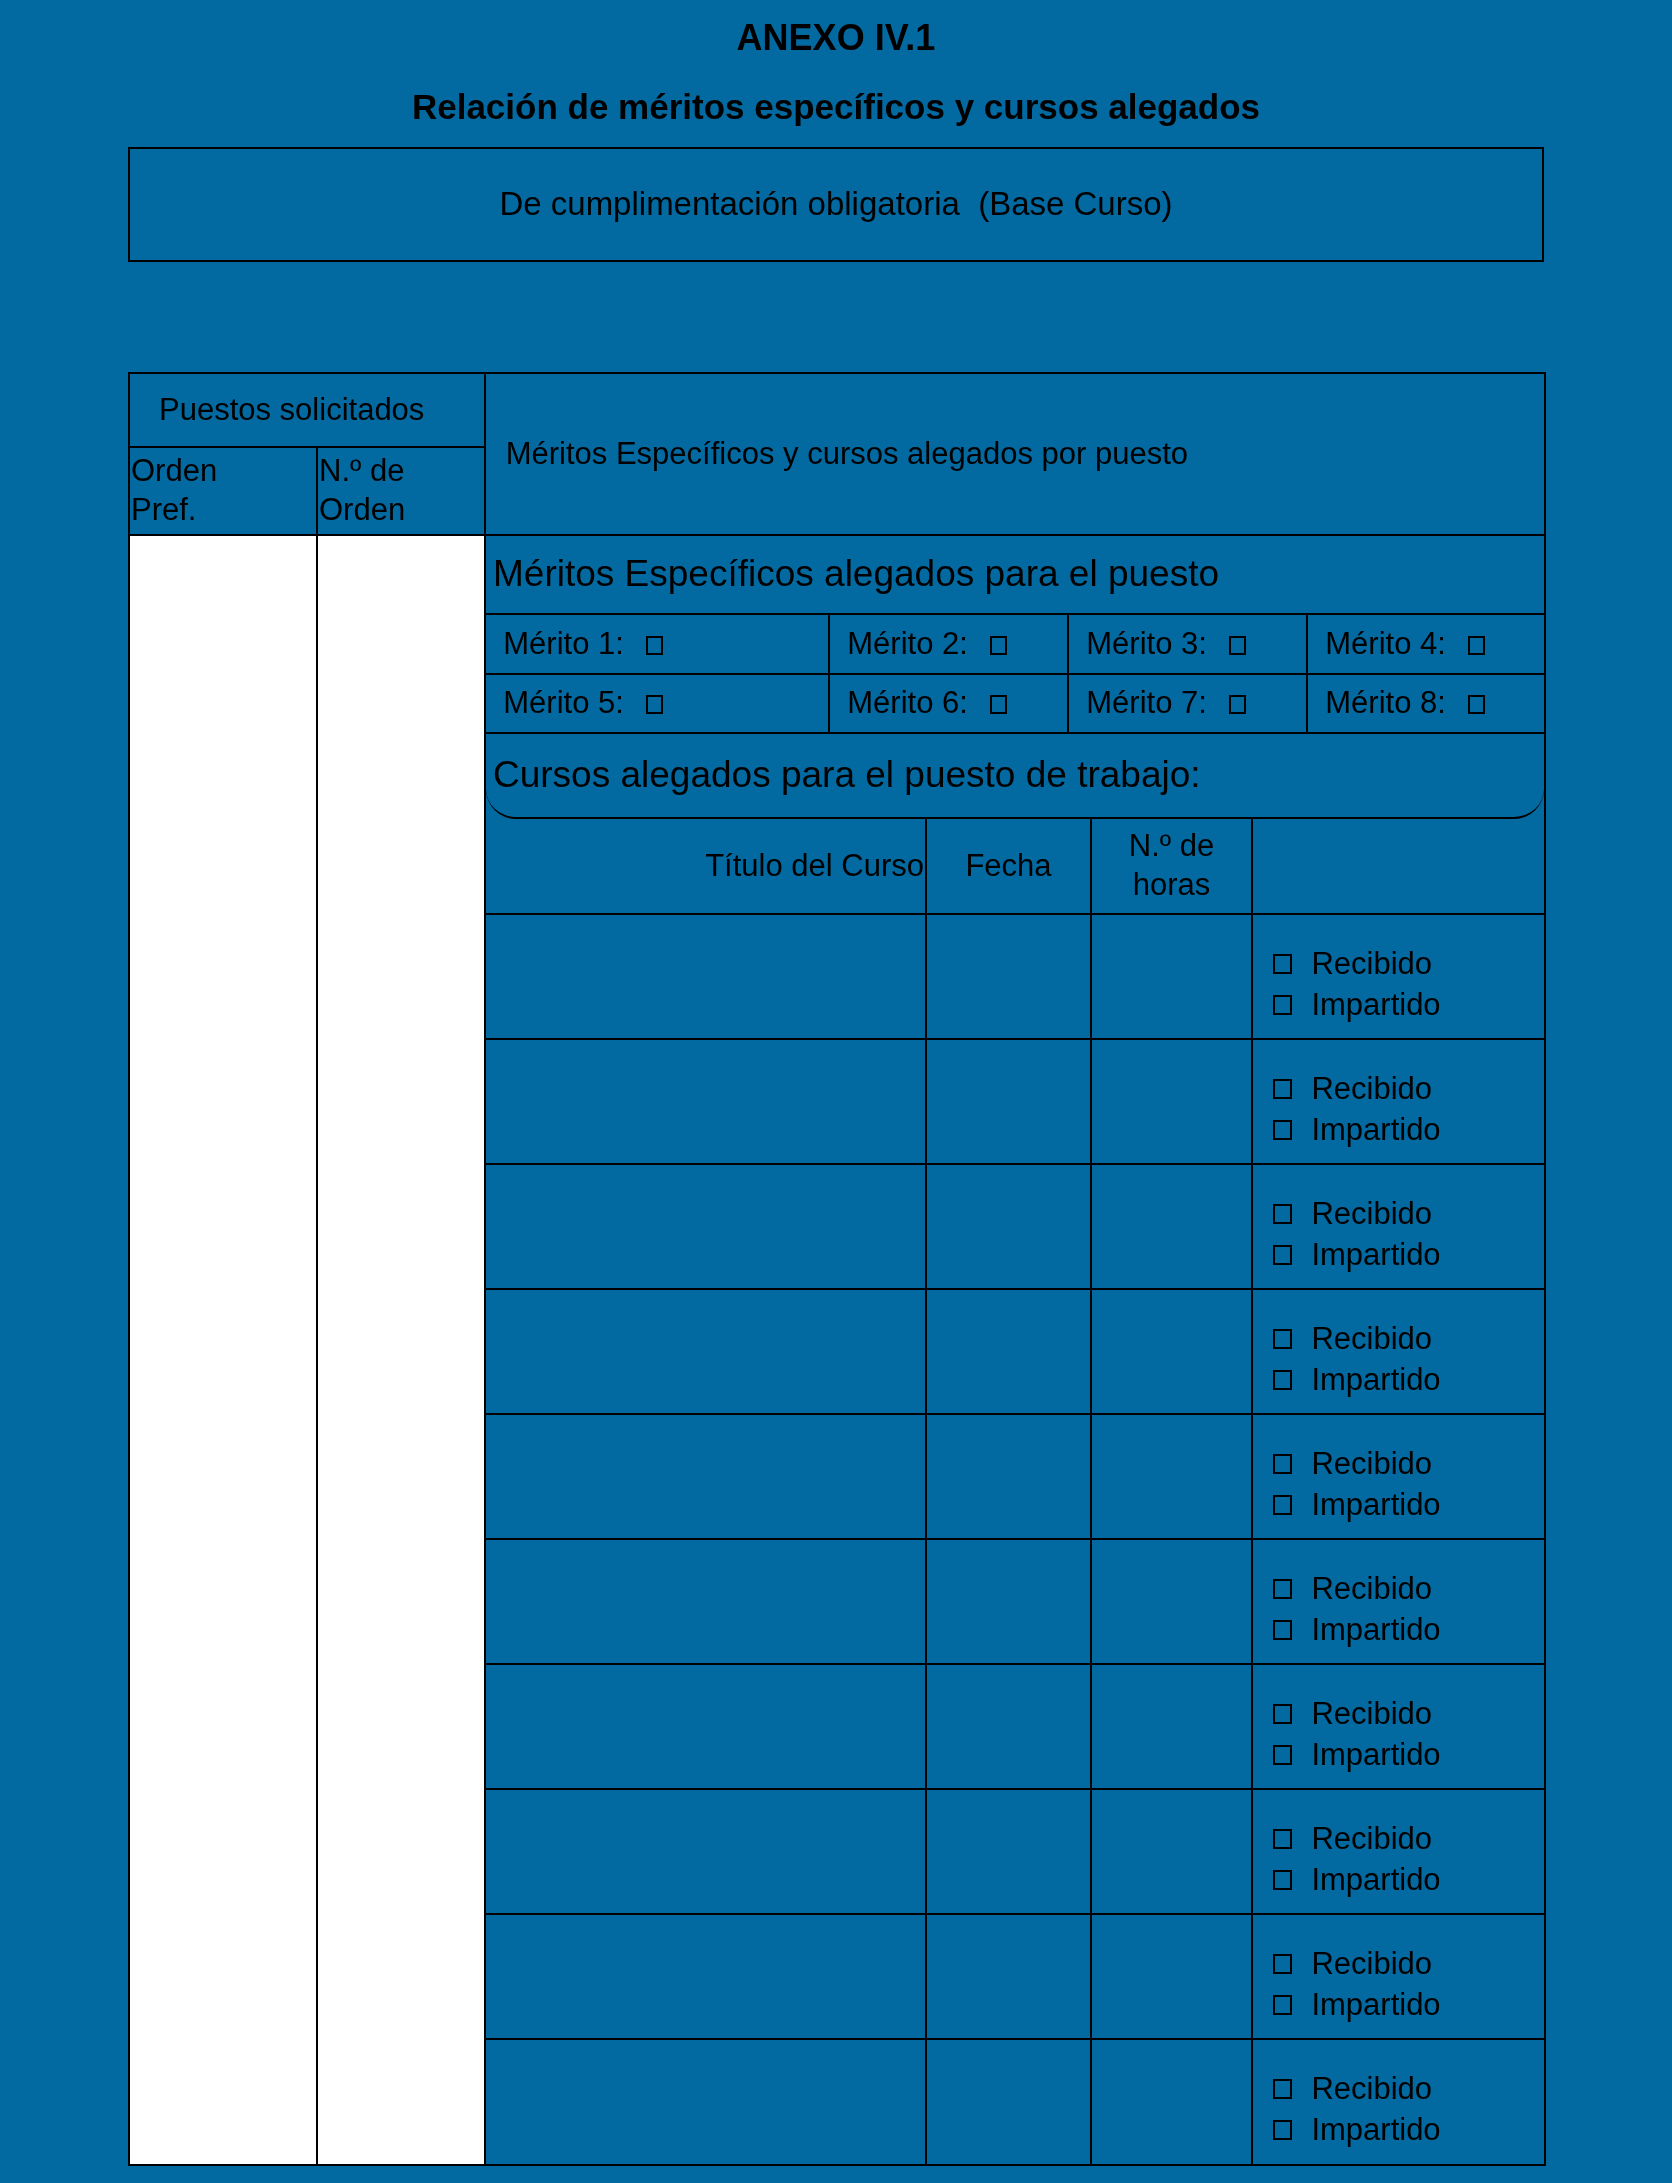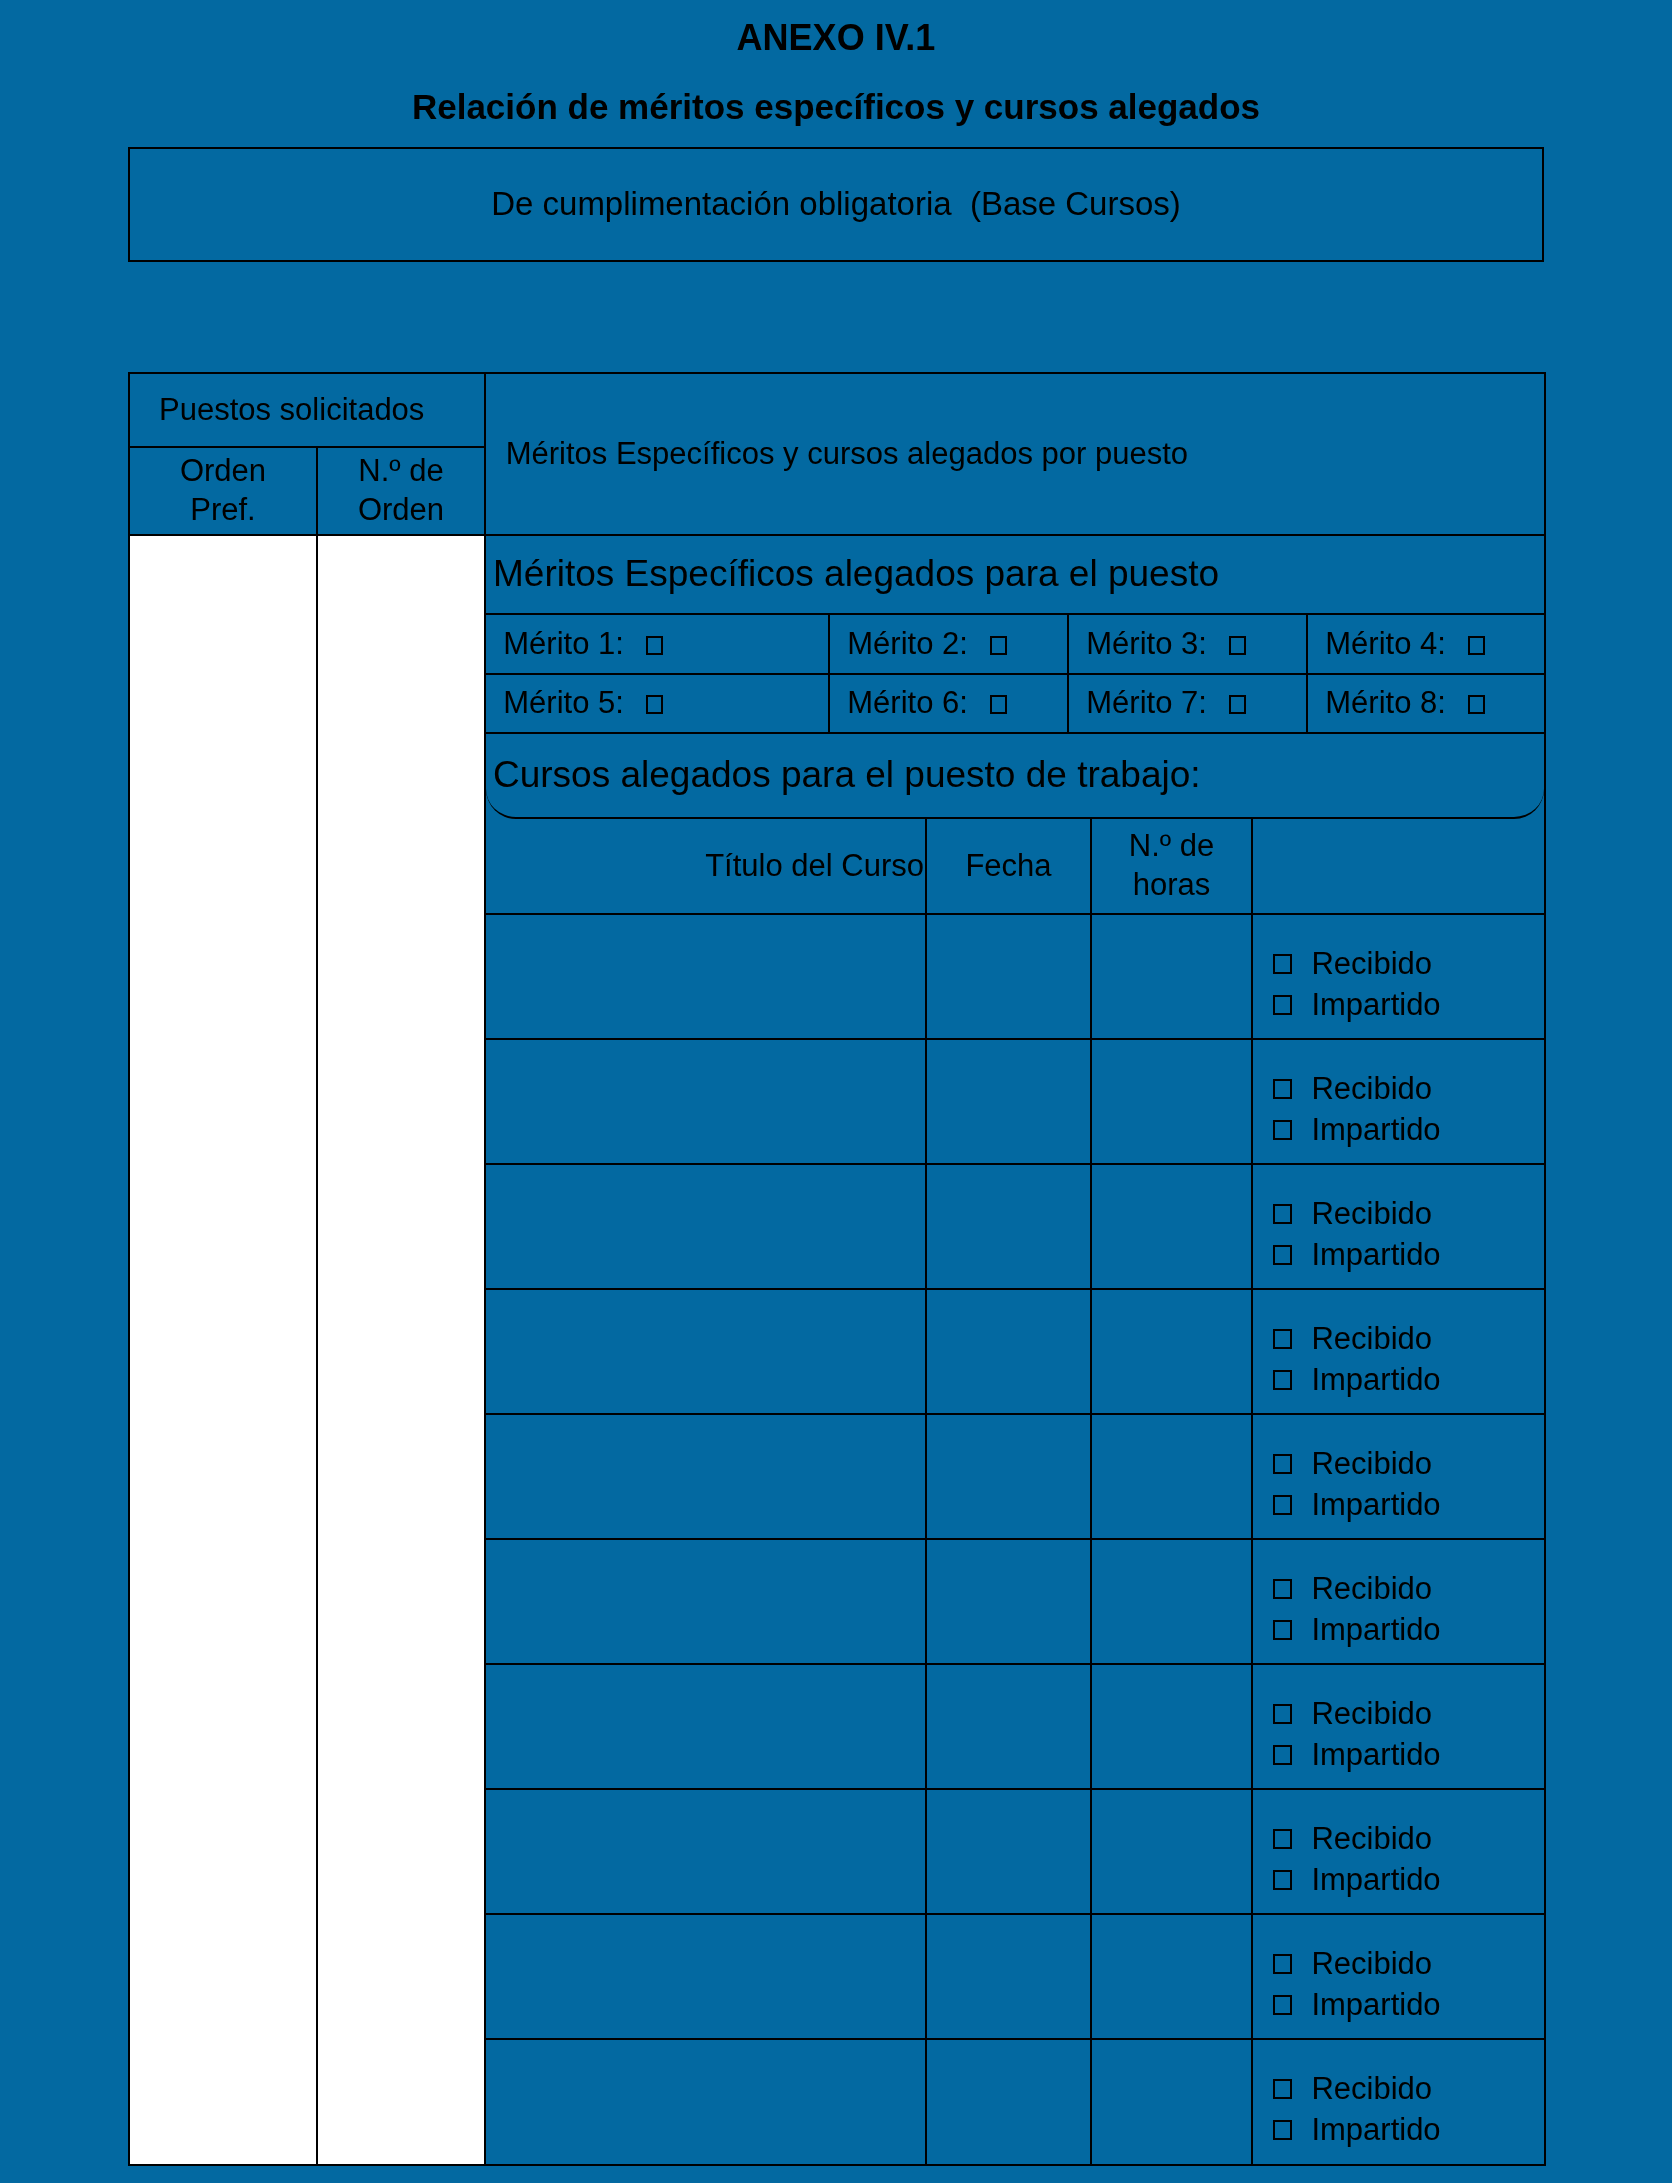--- a/index.html
+++ b/index.html
@@ -55,21 +55,20 @@
     box-sizing: border-box;
     font-size: 31px;
   }
   td.puestos-cell {
     height: 74px;
     padding-left: 29px;
     border-radius: 30px;
   }
   td.subheader-cell {
     height: 88px;
-    text-align: center;
     white-space: pre-line;
     line-height: 1.25;
     border-radius: 31px;
   }
   td.meritos-header-cell {
     padding-left: 19.7px;
   }
   td.input-col {
     background: #ffffff;
   }
@@ -149,21 +148,21 @@
 </style>
 </head>
 <body>
 
 <div class="sheet">
 
   <h1 class="doc-title">ANEXO IV.1</h1>
   <h2 class="doc-subtitle">Relación de méritos específicos y cursos alegados</h2>
 
   <div class="notice-box">
-    <span>De cumplimentación obligatoria  (Base Cursos)</span>
+    <span>De cumplimentación obligatoria  (Base Curso)</span>
   </div>
 
   <table class="main">
     <colgroup>
       <col style="width:188px">
       <col style="width:168px">
       <col style="width:1060px">
     </colgroup>
     <tbody>
       <tr>

